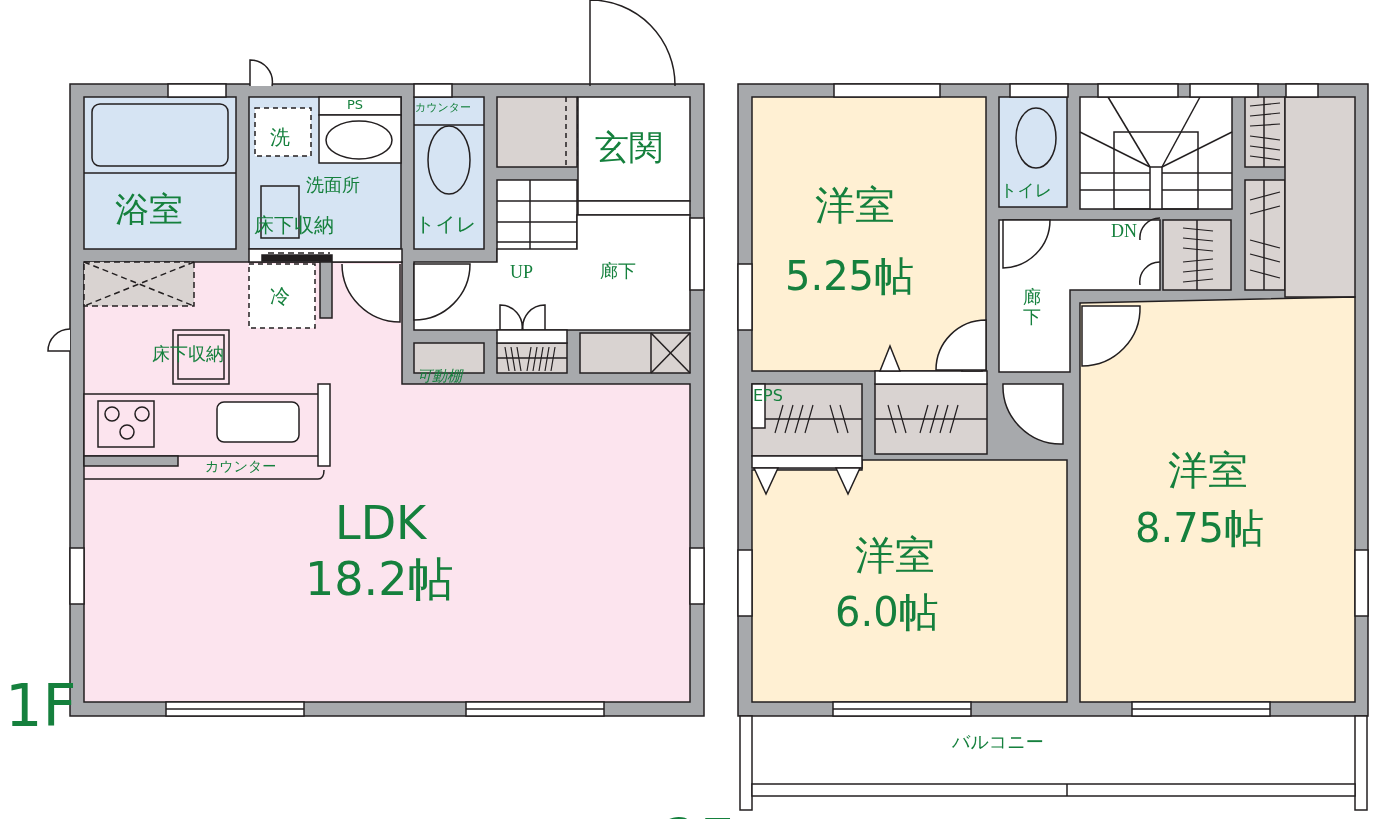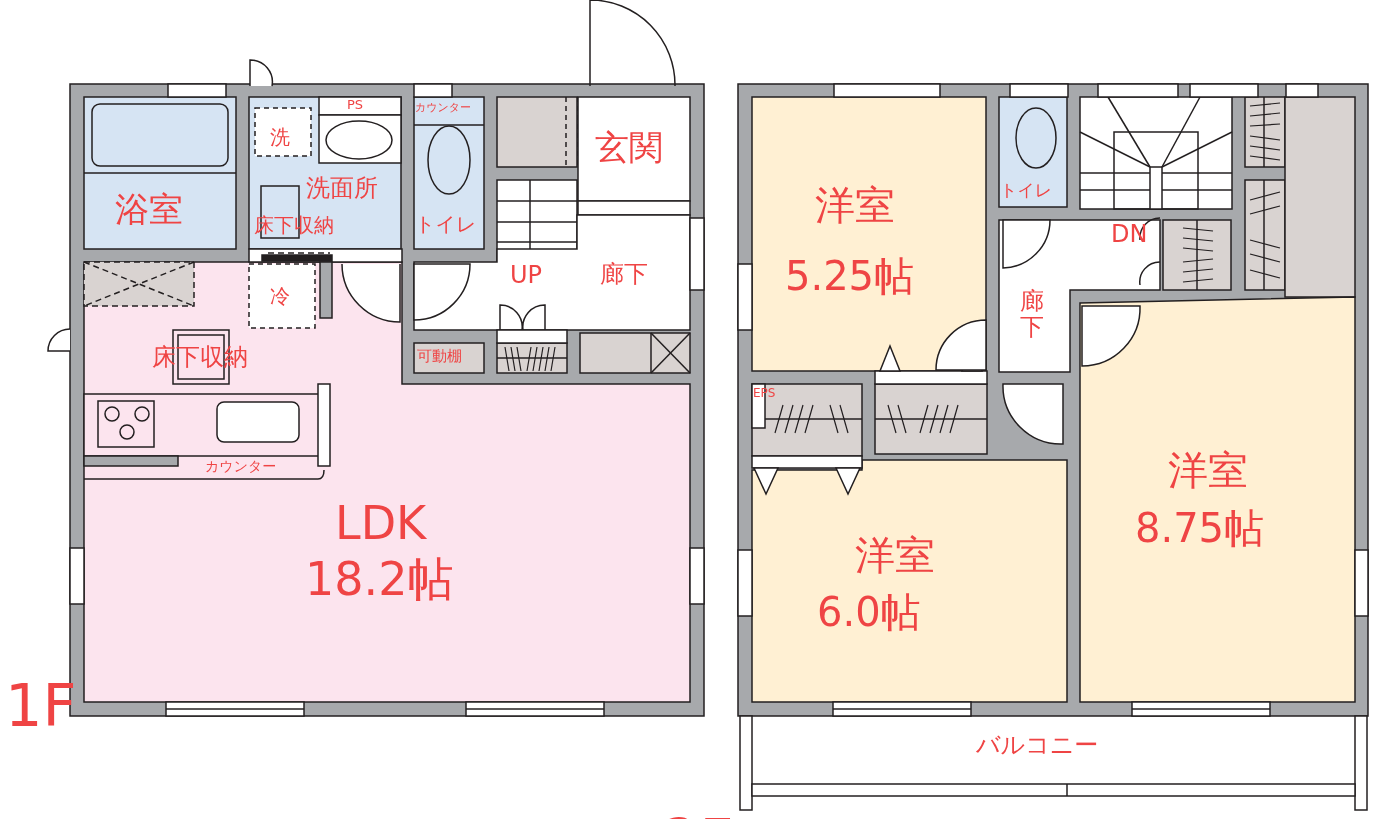--- a/index.html
+++ b/index.html
@@ -1,24 +1,24 @@
 <!DOCTYPE html>
 <html><head>
 <meta charset="utf-8">
 <style>
   html, body { margin:0; padding:0; background:#ffffff; }
   body { width:1378px; height:819px; overflow:hidden; position:relative;
          font-family:"DejaVu Sans","Liberation Sans",sans-serif; }
   svg { position:absolute; left:0; top:0; }
-  .lbl { position:absolute; color:#ef4444; white-space:nowrap; line-height:1; text-align:center;
+  .lbl { position:absolute; color:#15803d; white-space:nowrap; line-height:1; text-align:center;
          font-family:"DejaVu Sans","Liberation Sans",sans-serif; }
   .room-xl { font-size:46px;text-align:center; }
   .room-l { font-size:40px; }
   .room-m { font-size:34px; }
-  .room-s { font-size:24px; }
+  .room-s { font-size:18px;font-family:Liberation Serif, serif; }
   .room-xs { font-size:20px; }
   .tiny { font-size:13px; }
   .floor { font-size:59px; text-align:center; }
 </style>
 </head>
 <body>
 
 <svg width="1378" height="819" viewBox="0 0 1378 819" xmlns="http://www.w3.org/2000/svg">
   <g stroke="#231f20" stroke-width="1.5">
 
@@ -221,32 +221,32 @@
 <div class="lbl room-m" style="left:115px;top:192px;">浴室</div>
 <div class="lbl room-xs" style="left:270px;top:127px;">洗</div>
 <div class="lbl tiny" style="left:347px;top:98px;">PS</div>
 <div class="lbl room-s" style="left:306px;top:176px;">洗面所</div>
 <div class="lbl room-xs" style="left:254px;top:215px;">床下収納</div>
 <div class="lbl tiny" style="left:415px;top:102px;font-size:11px;">カウンター</div>
 <div class="lbl room-xs" style="left:415px;top:214px;">トイレ</div>
 <div class="lbl room-m" style="left:595px;top:130px;">玄関</div>
 <div class="lbl room-s" style="left:510px;top:263px;">UP</div>
 <div class="lbl room-s" style="left:600px;top:262px;">廊下</div>
-<div class="lbl tiny" style="left:417px;top:349px;font-size:15px;">可動棚</div>
+<div class="lbl tiny" style="left:417px;top:369px;font-size:15px;font-style:italic;">可動棚</div>
 <div class="lbl room-xs" style="left:270px;top:286px;">冷</div>
 <div class="lbl room-s" style="left:152px;top:345px;">床下収納</div>
 <div class="lbl tiny" style="left:205px;top:459px;font-size:14px;">カウンター</div>
 <div class="lbl room-xl" style="left:335px;top:500px;">LDK</div>
 <div class="lbl room-xl" style="left:305px;top:556px;">18.2帖</div>
 <div class="lbl floor" style="left:5px;top:676px;">1F</div>
 
 <div class="lbl room-l" style="left:815px;top:185px;">洋室</div>
 <div class="lbl room-l" style="left:785px;top:256px;">5.25帖</div>
 <div class="lbl tiny" style="left:1000px;top:182px;font-size:17px;">トイレ</div>
 <div class="lbl room-s" style="left:1095px;top:222px;margin-left:16px;">DN</div>
 <div class="lbl room-s" style="left:1018px;top:288px;width:28px;white-space:normal;line-height:1.1;">廊下</div>
-<div class="lbl tiny" style="left:753px;top:386px;width:12px;white-space:normal;font-size:12px;line-height:1.3;">EPS</div>
+<div class="lbl tiny" style="left:753px;top:386px;width:12px;white-space:normal;font-size:16px;line-height:1.3;">EPS</div>
 <div class="lbl room-l" style="left:855px;top:535px;">洋室</div>
-<div class="lbl room-l" style="left:817px;top:592px;">6.0帖</div>
+<div class="lbl room-l" style="left:835px;top:592px;">6.0帖</div>
 <div class="lbl room-l" style="left:1168px;top:450px;">洋室</div>
 <div class="lbl room-l" style="left:1135px;top:508px;">8.75帖</div>
-<div class="lbl room-s" style="left:976px;top:733px;">バルコニー</div>
+<div class="lbl room-s" style="left:952px;top:733px;">バルコニー</div>
 <div class="lbl floor" style="left:662px;top:780px;margin-top:31px;">2F</div>
 
 </body></html>

